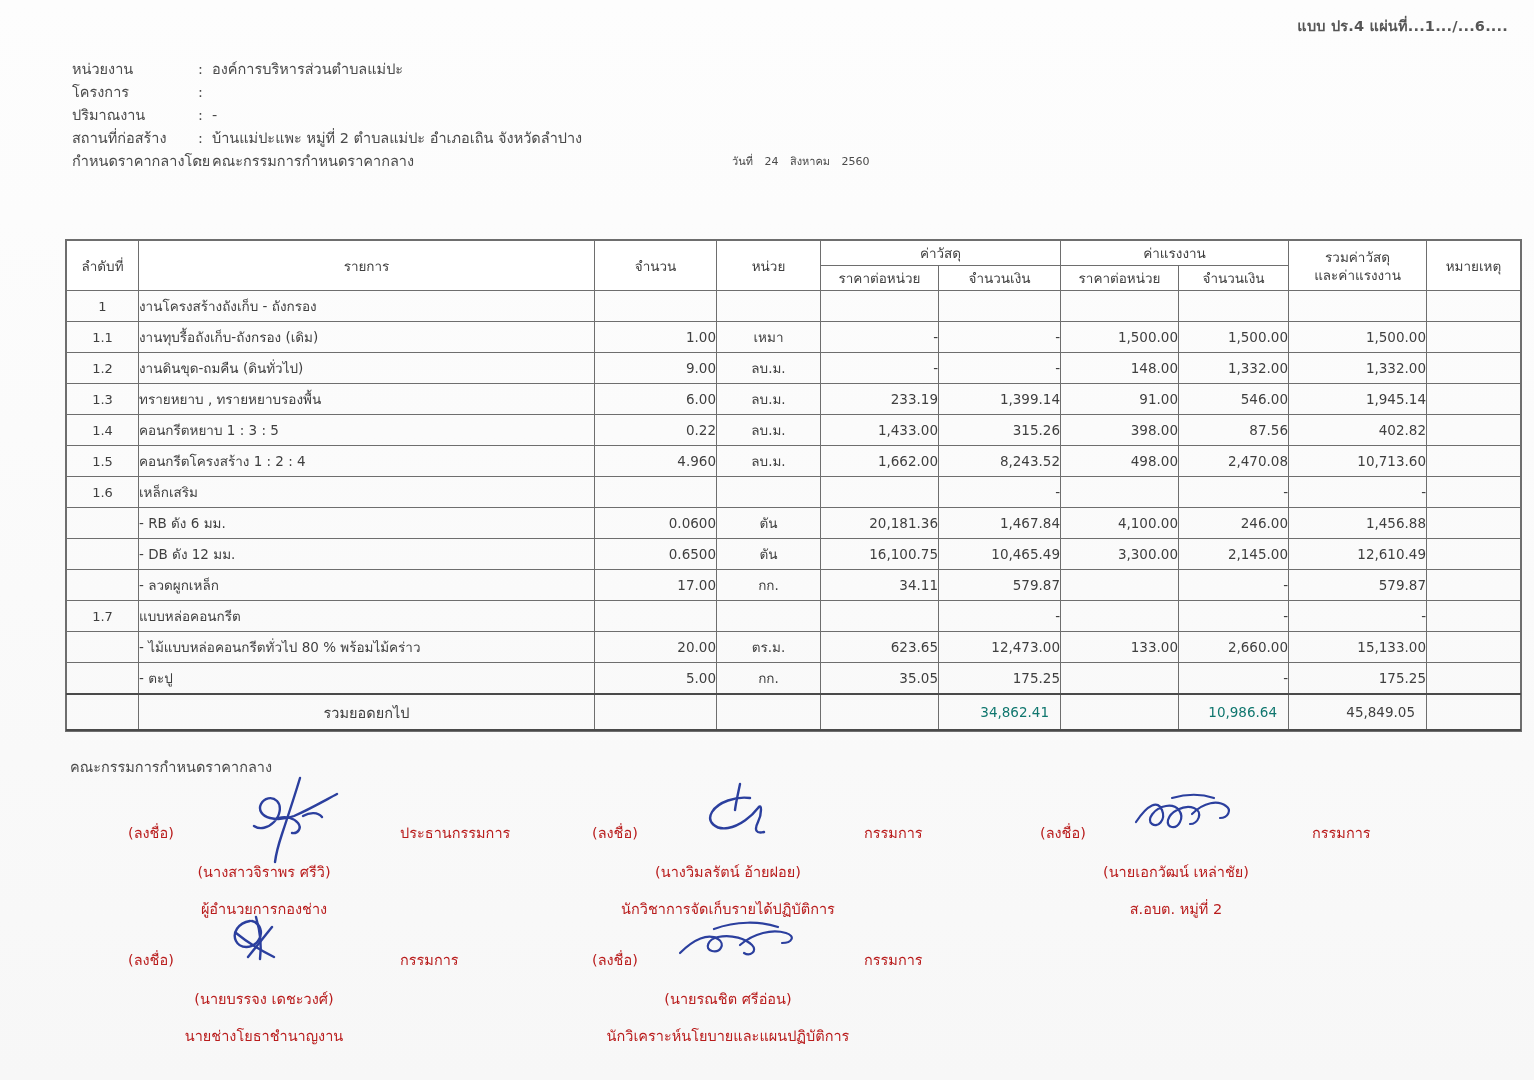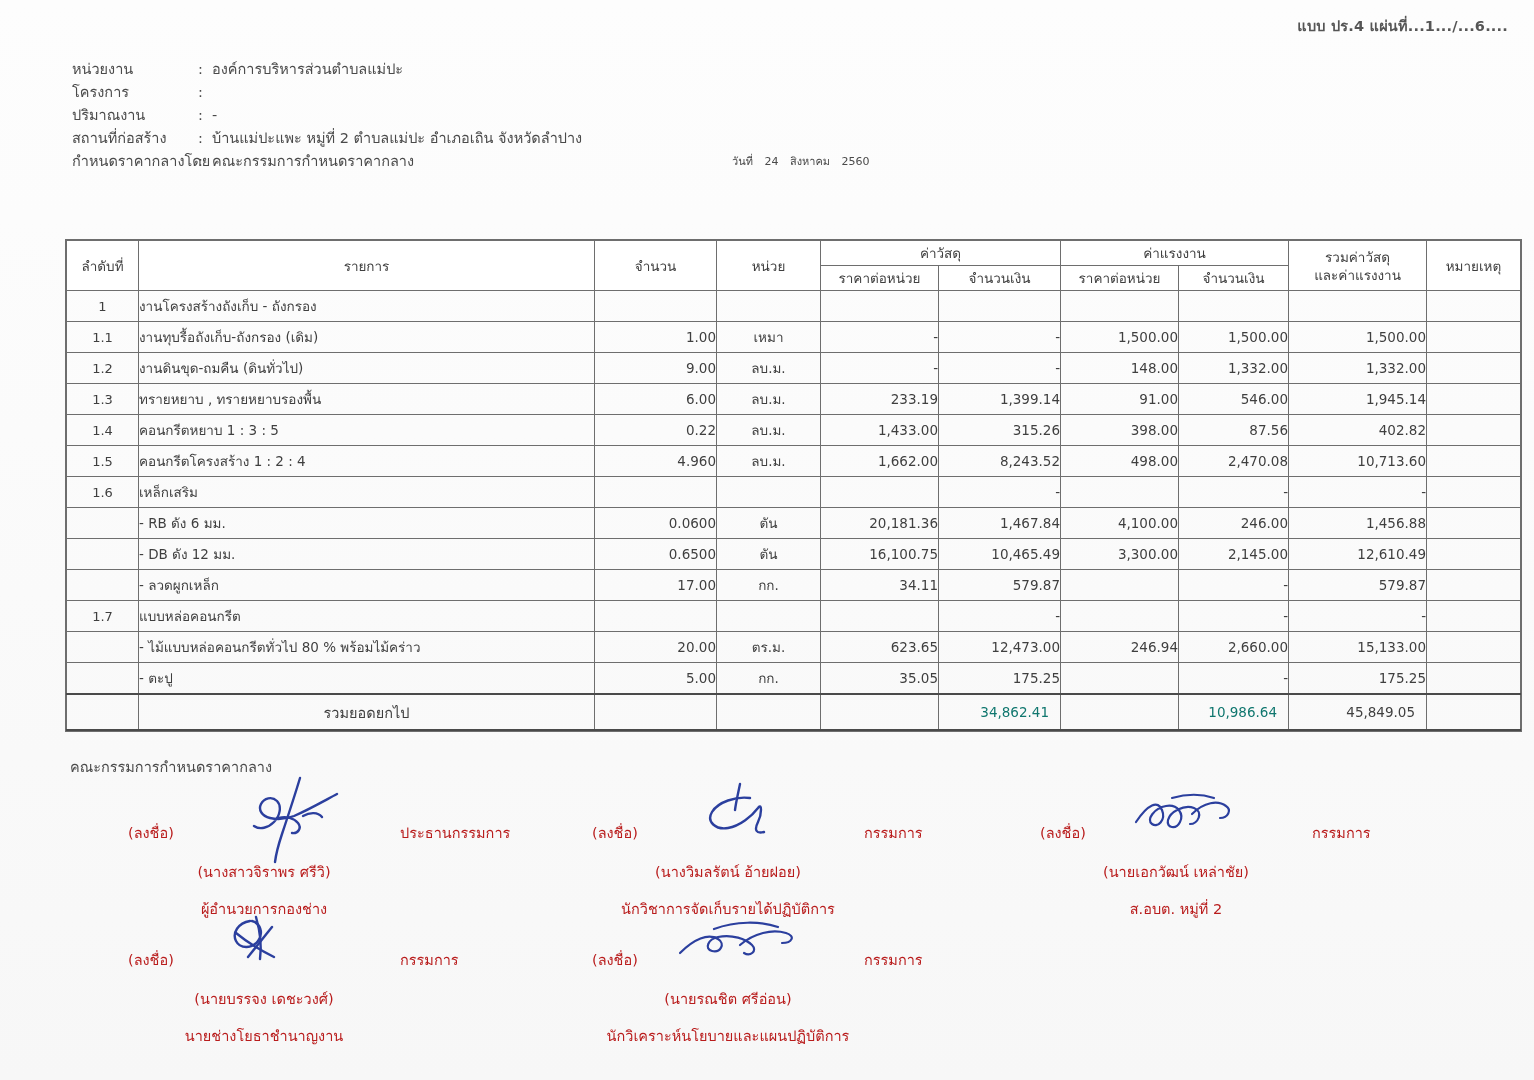--- a/index.html
+++ b/index.html
@@ -350,21 +350,21 @@
           <td class="c-num">-</td>
           <td class="c-note"></td>
         </tr>
         <tr class="data-row">
           <td class="c-no"></td>
           <td class="c-desc">- ไม้แบบหล่อคอนกรีตทั่วไป 80 % พร้อมไม้คร่าว</td>
           <td class="c-num">20.00</td>
           <td class="c-unit">ตร.ม.</td>
           <td class="c-num">623.65</td>
           <td class="c-num">12,473.00</td>
-          <td class="c-num">246.94</td>
+          <td class="c-num">133.00</td>
           <td class="c-num">2,660.00</td>
           <td class="c-num">15,133.00</td>
           <td class="c-note"></td>
         </tr>
         <tr class="data-row">
           <td class="c-no"></td>
           <td class="c-desc">- ตะปู</td>
           <td class="c-num">5.00</td>
           <td class="c-unit">กก.</td>
           <td class="c-num">35.05</td>

